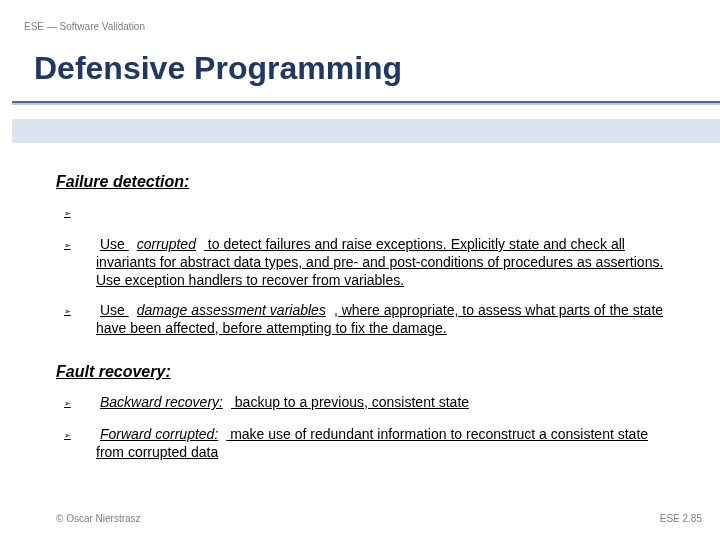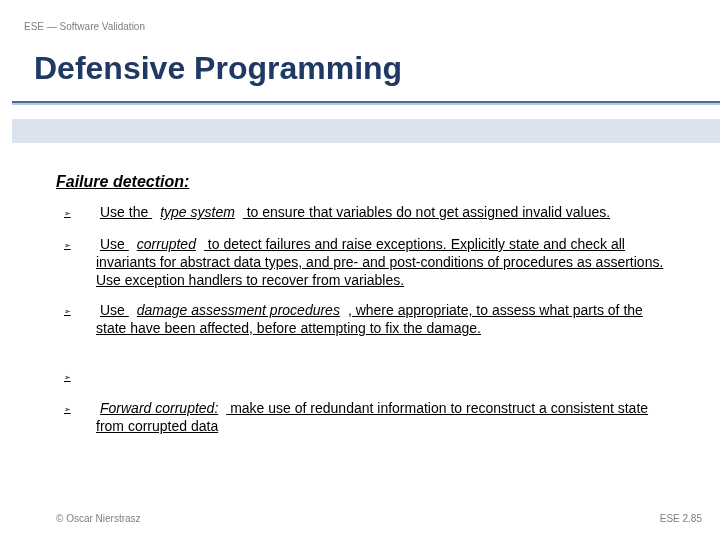--- a/index.html
+++ b/index.html
@@ -86,35 +86,36 @@
 
 <div class="rule"></div>
 <div class="band"></div>
 
 <div class="content">
 
   <div class="section-heading">Failure detection:</div>
   <div class="bullets">
     <div class="bullet-row">
       <div class="bullet-marker">➢</div>
-      <div class="bullet-text"><span>Use the </span><span class="ital">type system</span><span> to ensure that variables do not get assigned invalid values.</span></div>
     </div>
     <div class="bullet-row">
       <div class="bullet-marker">➢</div>
       <div class="bullet-text"><span>Use </span><span class="ital">corrupted</span><span> to detect failures and raise exceptions. Explicitly state and check all invariants for abstract data types, and pre- and post-conditions of procedures as assertions. Use exception handlers to recover from variables.</span></div>
     </div>
     <div class="bullet-row">
       <div class="bullet-marker">➢</div>
-      <div class="bullet-text"><span>Use </span><span class="ital">damage assessment procedures</span><span>, where appropriate, to assess what parts of the state have been affected, before attempting to fix the damage.</span></div>
+      <div class="bullet-text"><span>Use </span><span class="ital">damage assessment variables</span><span>, where appropriate, to assess what parts of the state have been affected, before attempting to fix the damage.</span></div>
     </div>
   </div>
 
+  <div class="section-heading">Fault recovery:</div>
   <div class="bullets">
     <div class="bullet-row">
       <div class="bullet-marker">➢</div>
+      <div class="bullet-text"><span class="ital">Backward recovery:</span><span> backup to a previous, consistent state</span></div>
     </div>
     <div class="bullet-row">
       <div class="bullet-marker">➢</div>
       <div class="bullet-text"><span class="ital">Forward corrupted:</span><span> make use of redundant information to reconstruct a consistent state from corrupted data</span></div>
     </div>
   </div>
 
 </div>
 
 <div class="footer">

